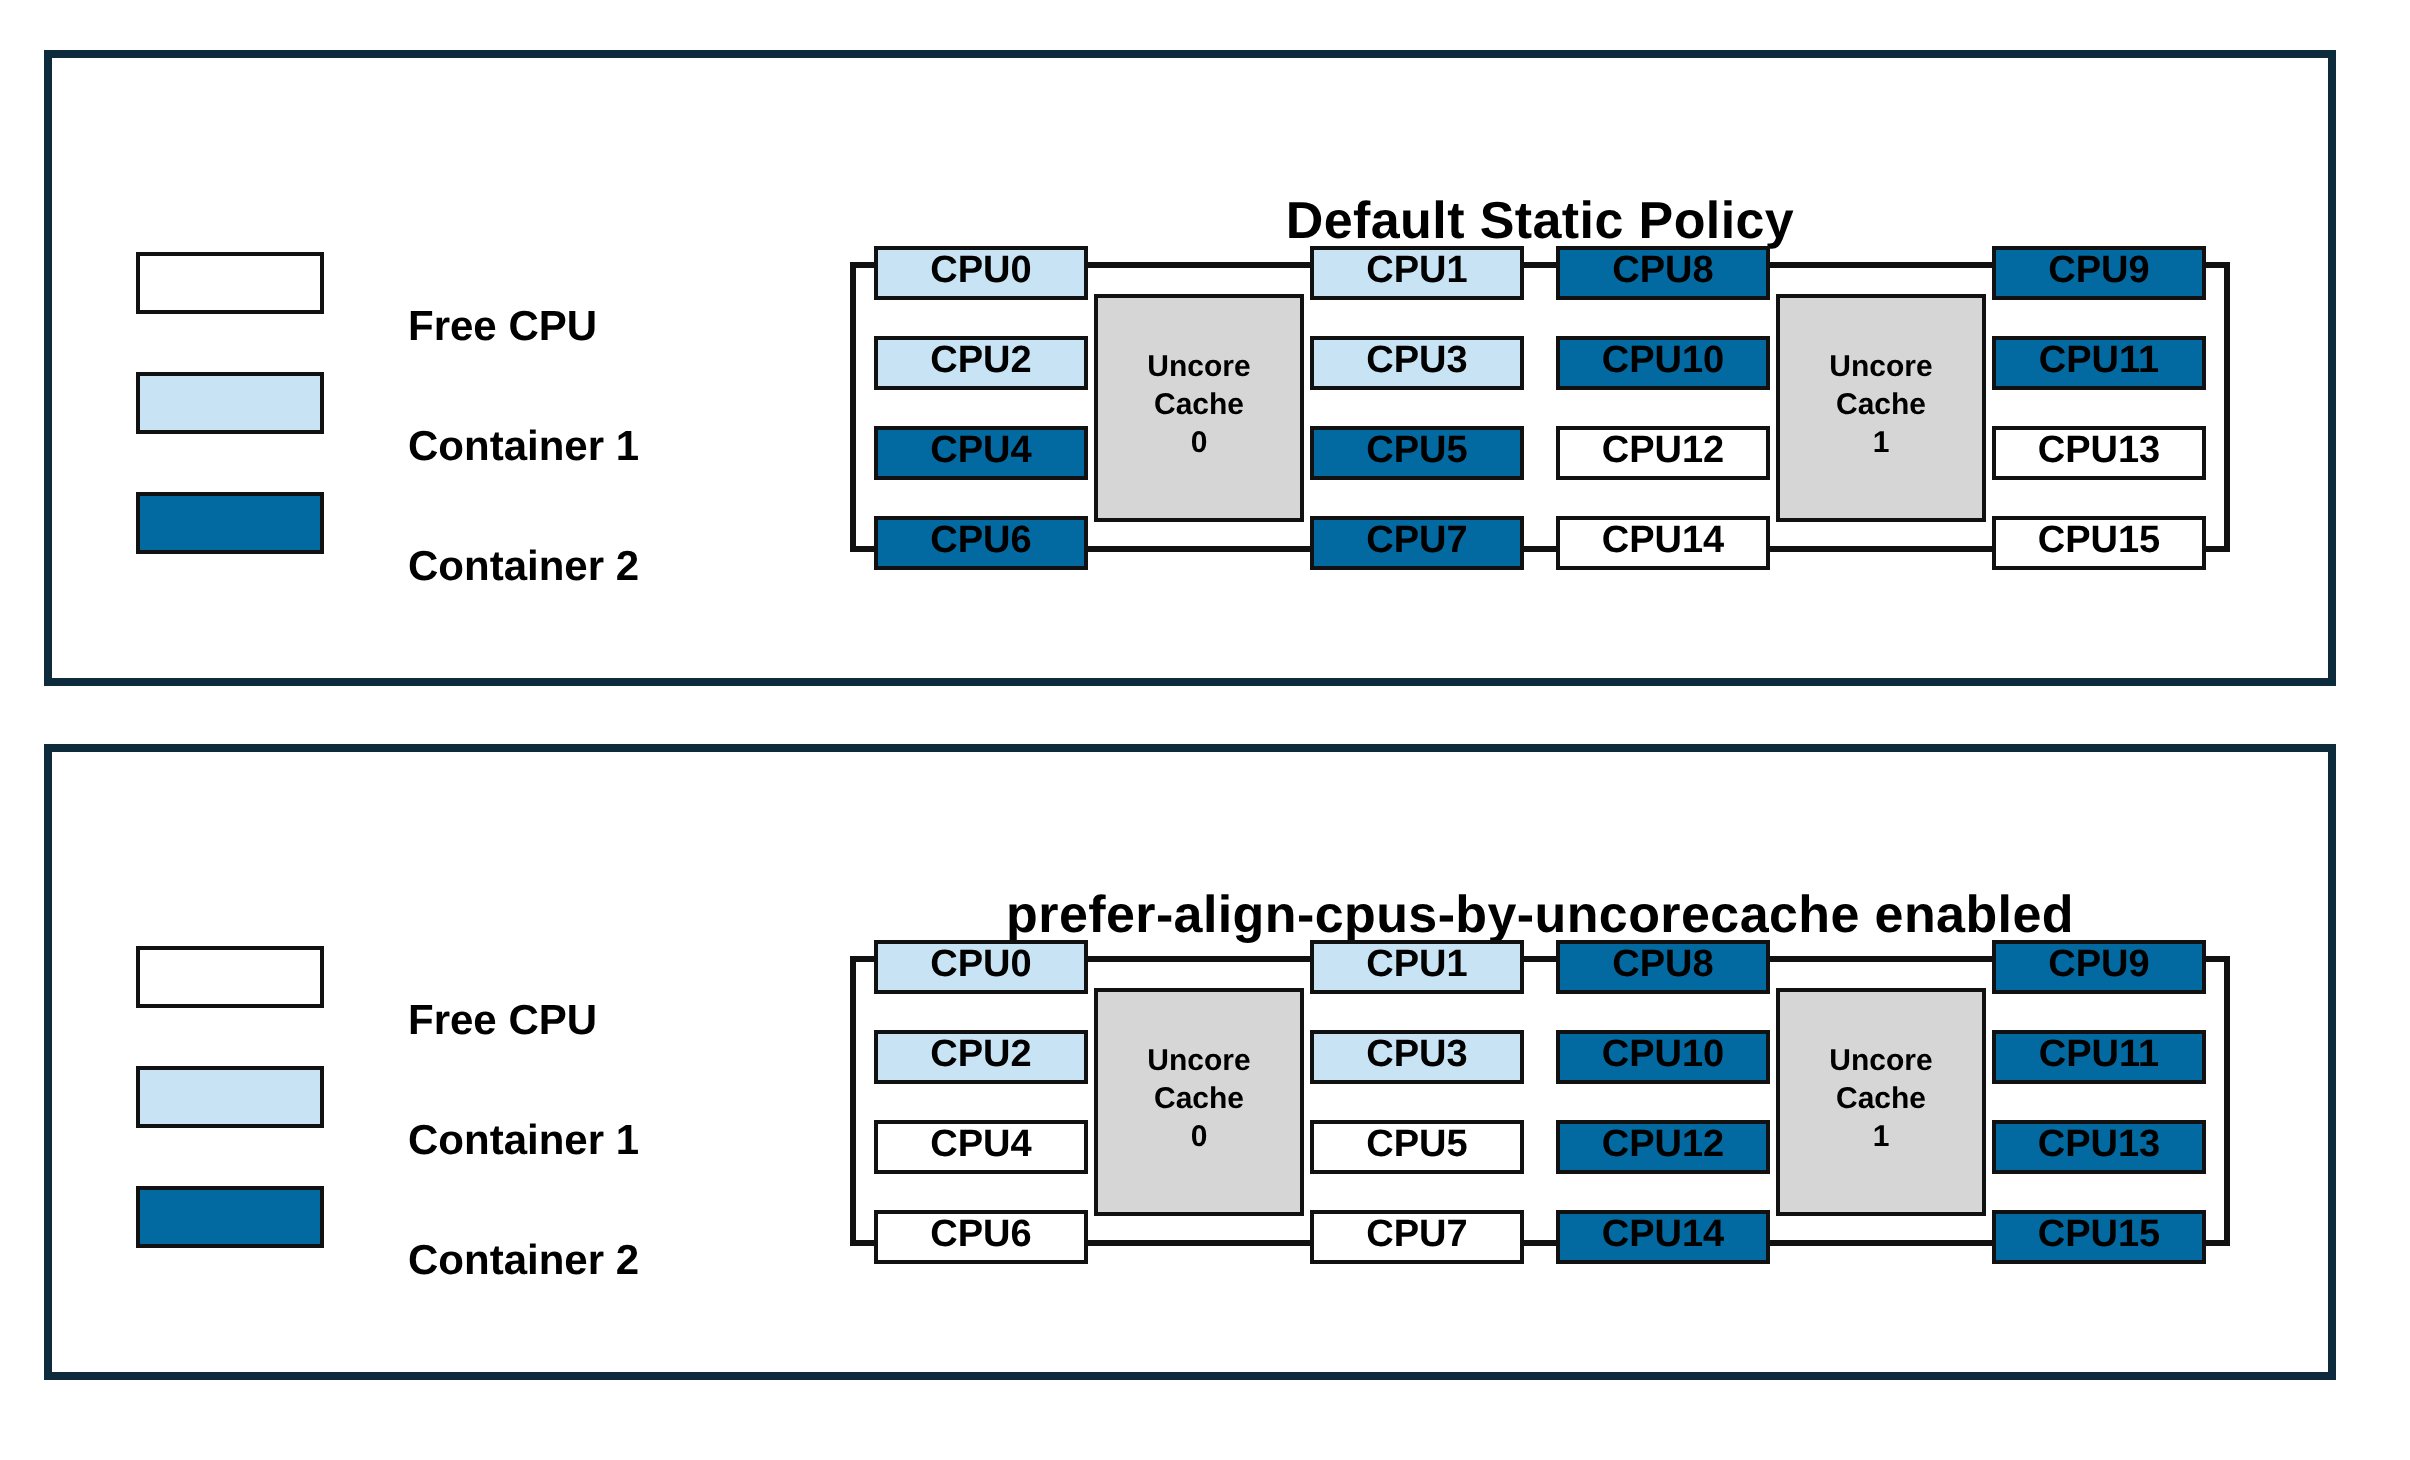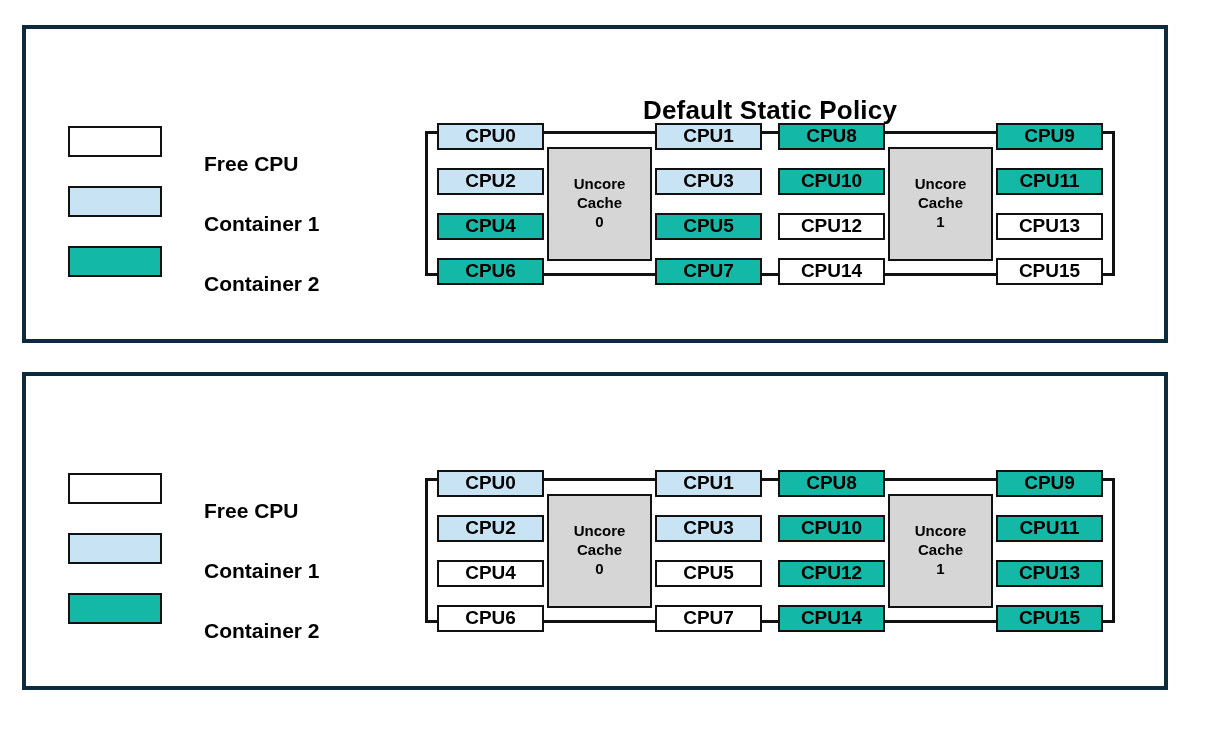--- a/index.html
+++ b/index.html
@@ -107,21 +107,21 @@
     justify-content: center;
     text-align: center;
     font-size: 15px;
     font-weight: bold;
     white-space: pre-line;
     line-height: 1.25;
   }
 
   [data-state="free"]       { background: #FFFFFF; }
   [data-state="container1"] { background: #C8E4F4; }
-  [data-state="container2"] { background: #14b8a6; }
+  [data-state="container2"] { background: #0369a1; }
 </style>
 </head>
 <body>
 
 <div class="canvas">
 
   <section class="panel panel-top">
     <h2 class="panel-title">Default Static Policy</h2>
 
     <div class="legend">
@@ -171,20 +171,21 @@
           <div class="cpu" data-state="container2">CPU9</div>
           <div class="cpu" data-state="container2">CPU11</div>
           <div class="cpu" data-state="free">CPU13</div>
           <div class="cpu" data-state="free">CPU15</div>
         </div>
       </div>
     </div>
   </section>
 
   <section class="panel panel-bottom">
+    <h2 class="panel-title">prefer-align-cpus-by-uncorecache enabled</h2>
 
     <div class="legend">
       <div class="legend-item">
         <span class="swatch" data-state="free"></span>
         <span class="legend-label">Free CPU</span>
       </div>
       <div class="legend-item">
         <span class="swatch" data-state="container1"></span>
         <span class="legend-label">Container 1</span>
       </div>

